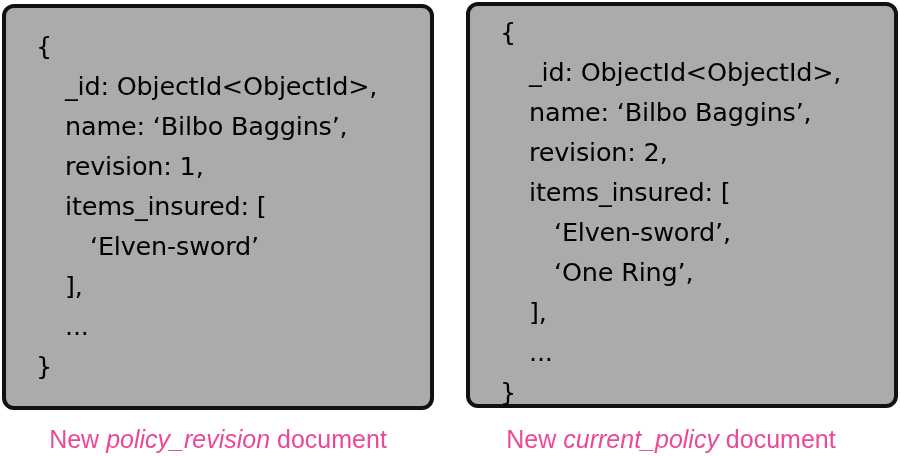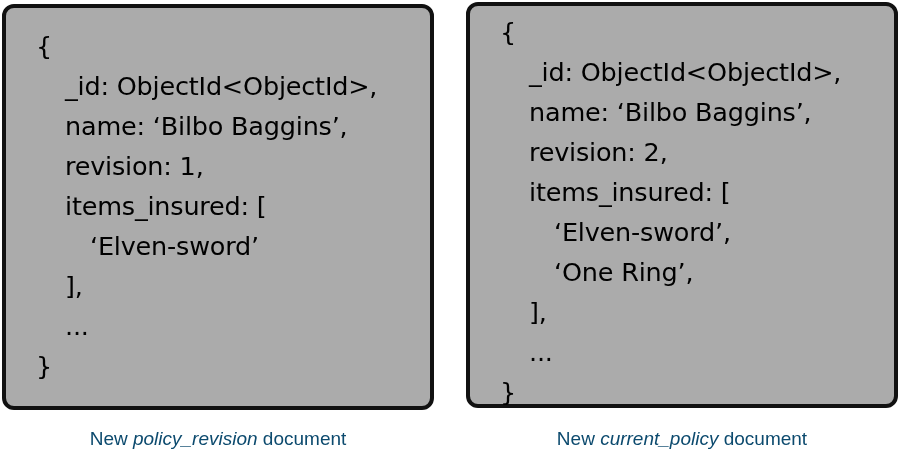--- a/index.html
+++ b/index.html
@@ -57,26 +57,26 @@
   .ind-2 { padding-left: 54px; }
 
   
   .caption {
     position: absolute;
     top: 424px;
     height: 30px;
     line-height: 30px;
     text-align: center;
     font-family: "Liberation Sans", sans-serif;
-    font-size: 19px;
-    color: #0c4a6e;
+    font-size: 25px;
+    color: #ec4899;
     white-space: nowrap;
   }
   #caption-left  { left: 2px;   width: 432px; }
-  #caption-right { left: 466px; width: 432px; }
+  #caption-right { left: 455px; width: 432px; }
   .caption em {
     font-style: italic;
   }
   .caption span { display: inline; }
 </style>
 </head>
 <body>
 
 <div id="figure">
 

